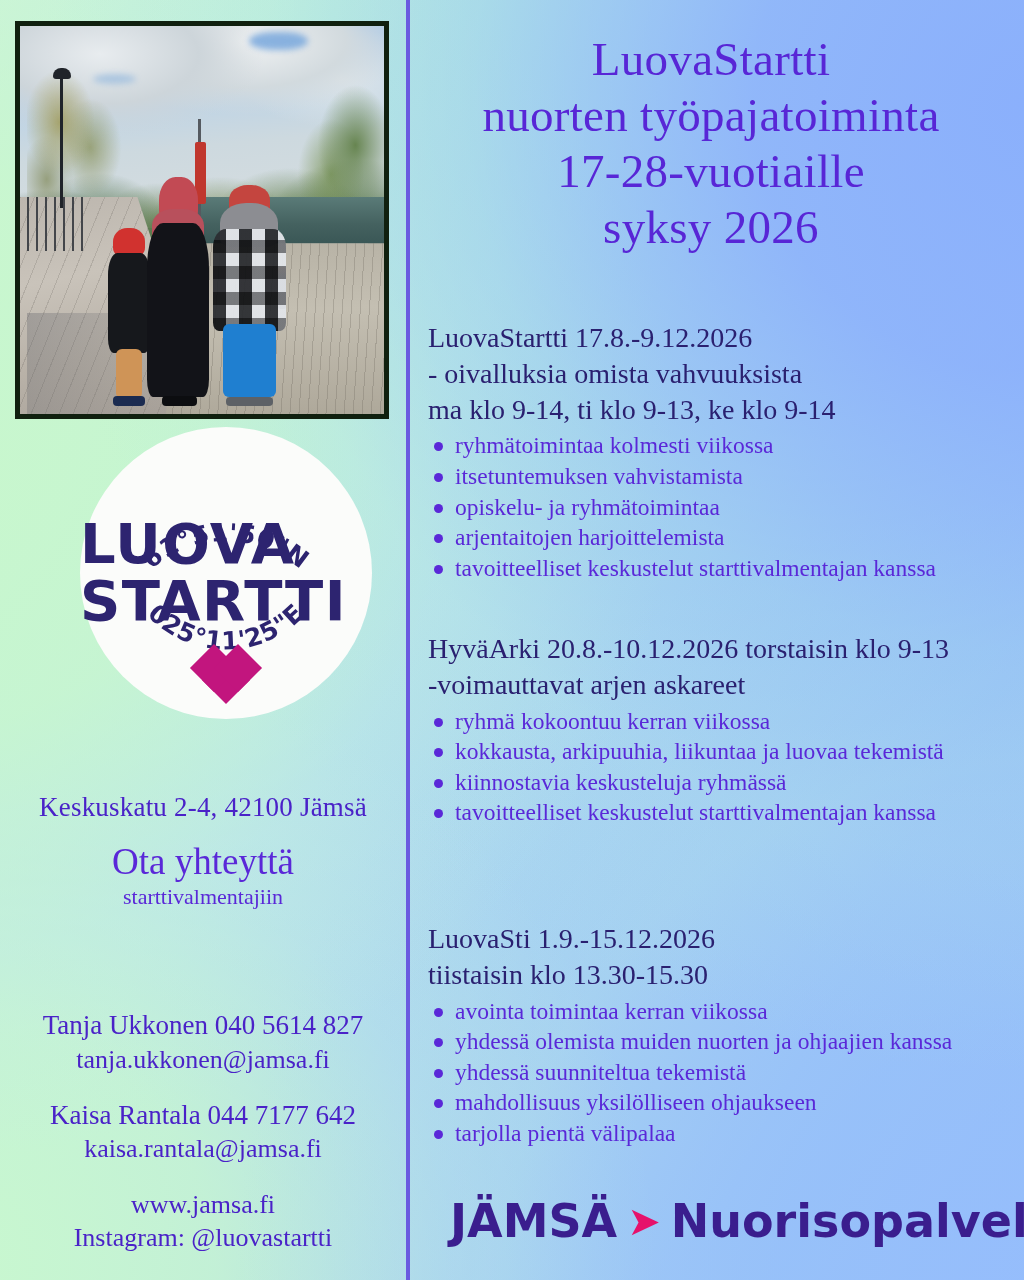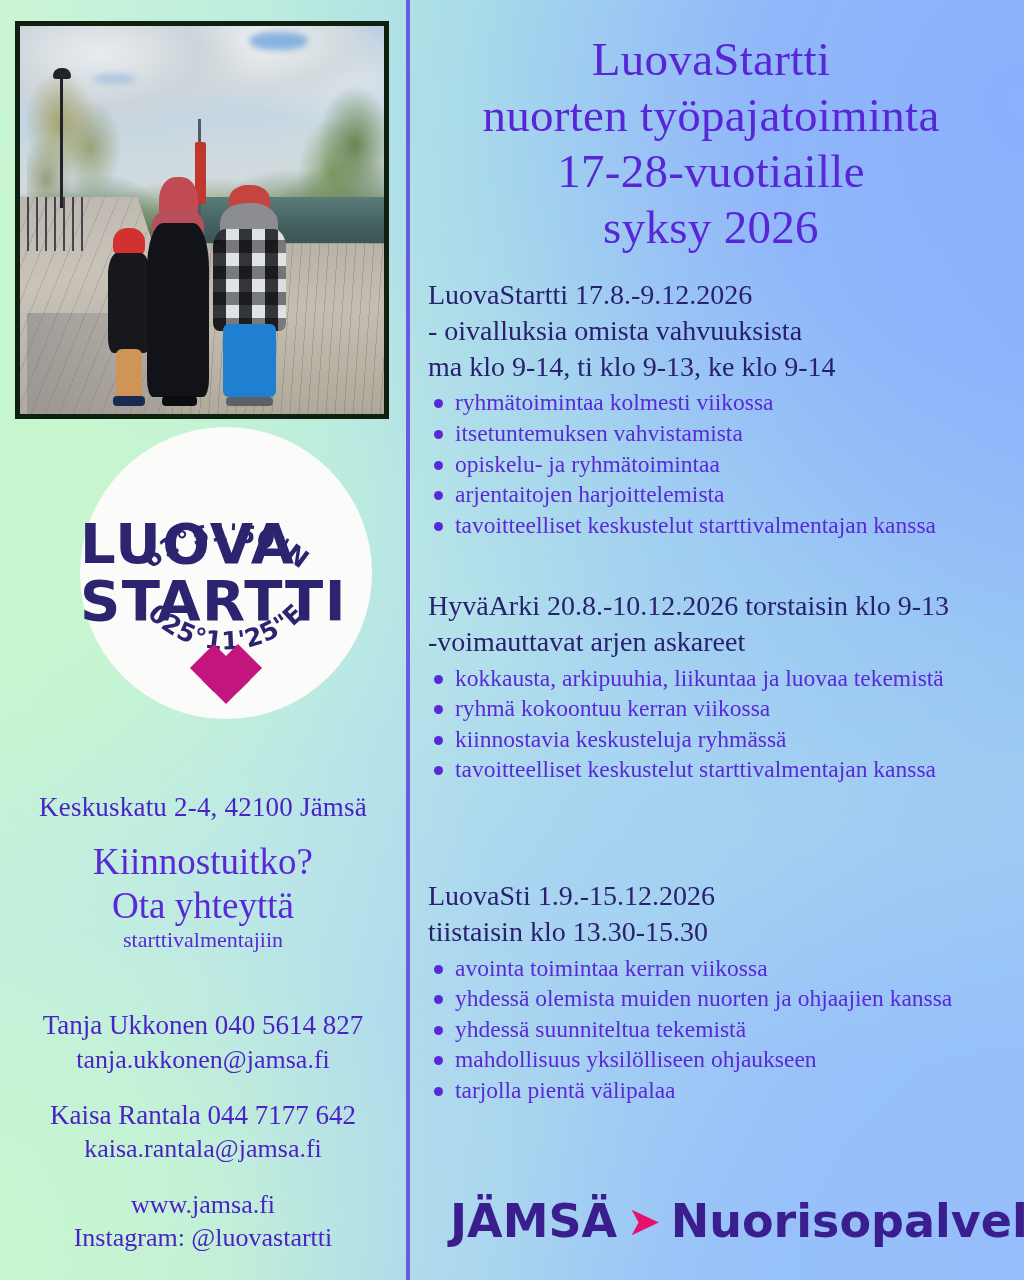--- a/index.html
+++ b/index.html
@@ -209,21 +209,21 @@
 
   .title {
     position:absolute; left:0; right:12px; top:32px;
     text-align:center;
     color:#5826d6;
     font-size:47px;
     line-height:1.19;
     letter-spacing:.3px;
   }
 
-  .section { position:absolute; left:18px; right:22px; }
+  .section { position:absolute; left:18px; right:22px;margin-top:43px; }
   .s1 { top:277px; }
   .s2 { top:588px; }
   .s3 { top:878px; }
 
   .sec-head {
     color:#2a2070;
     font-size:28px;
     line-height:1.28;
     white-space:nowrap;
   }
@@ -326,21 +326,20 @@
     <div class="badge-main">
       <div>LUOVA</div>
       <div>STARTTI</div>
     </div>
     <div class="heart"></div>
   </div>
 
   <div class="addr">Keskuskatu 2-4, 42100 Jämsä</div>
 
   <div class="cta">
-    <div class="l1">Kiinnostuitko?</div>
     <div class="l2">Ota yhteyttä</div>
     <div class="l3">starttivalmentajiin</div>
   </div>
 
   <div class="contacts">
     <div class="contact-block">
       <div class="nm">Tanja Ukkonen 040 5614 827</div>
       <div class="em">tanja.ukkonen@jamsa.fi</div>
     </div>
     <div class="contact-block">
@@ -373,22 +372,22 @@
       <li>opiskelu- ja ryhmätoimintaa</li>
       <li>arjentaitojen harjoittelemista</li>
       <li>tavoitteelliset keskustelut starttivalmentajan kanssa</li>
     </ul>
   </div>
 
   <div class="section s2">
     <div class="sec-head">HyväArki 20.8.-10.12.2026 torstaisin klo 9-13</div>
     <div class="sec-head sub">-voimauttavat arjen askareet</div>
     <ul class="bullets">
+      <li>ryhmä kokoontuu kerran viikossa</li>
       <li>kokkausta, arkipuuhia, liikuntaa ja luovaa tekemistä</li>
-      <li>ryhmä kokoontuu kerran viikossa</li>
       <li>kiinnostavia keskusteluja ryhmässä</li>
       <li>tavoitteelliset keskustelut starttivalmentajan kanssa</li>
     </ul>
   </div>
 
   <div class="section s3">
     <div class="sec-head">LuovaSti 1.9.-15.12.2026</div>
     <div class="sec-head sub">tiistaisin klo 13.30-15.30</div>
     <ul class="bullets">
       <li>avointa toimintaa kerran viikossa</li>

